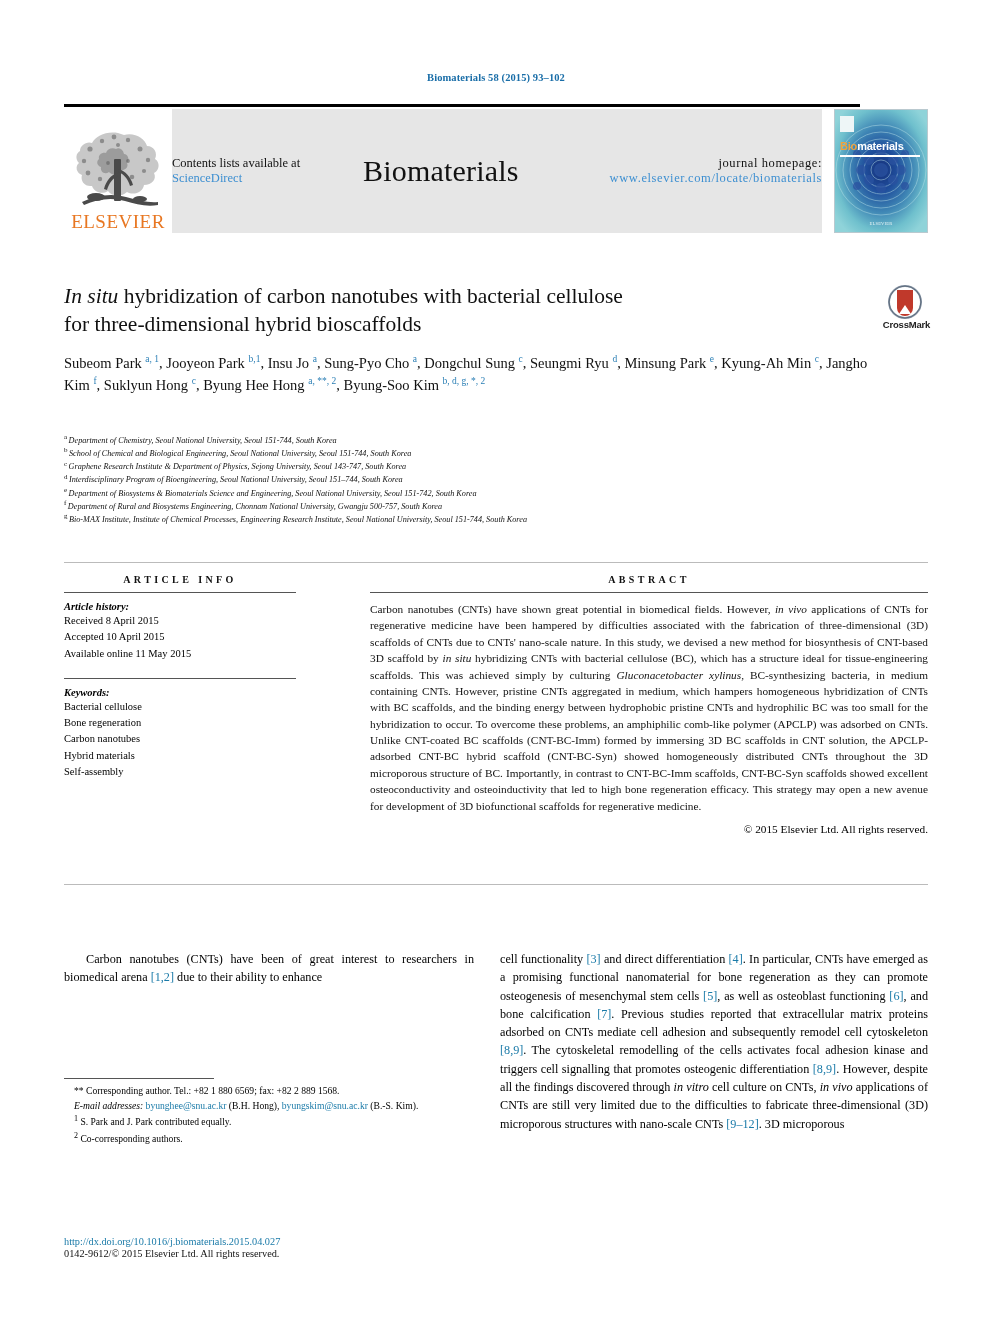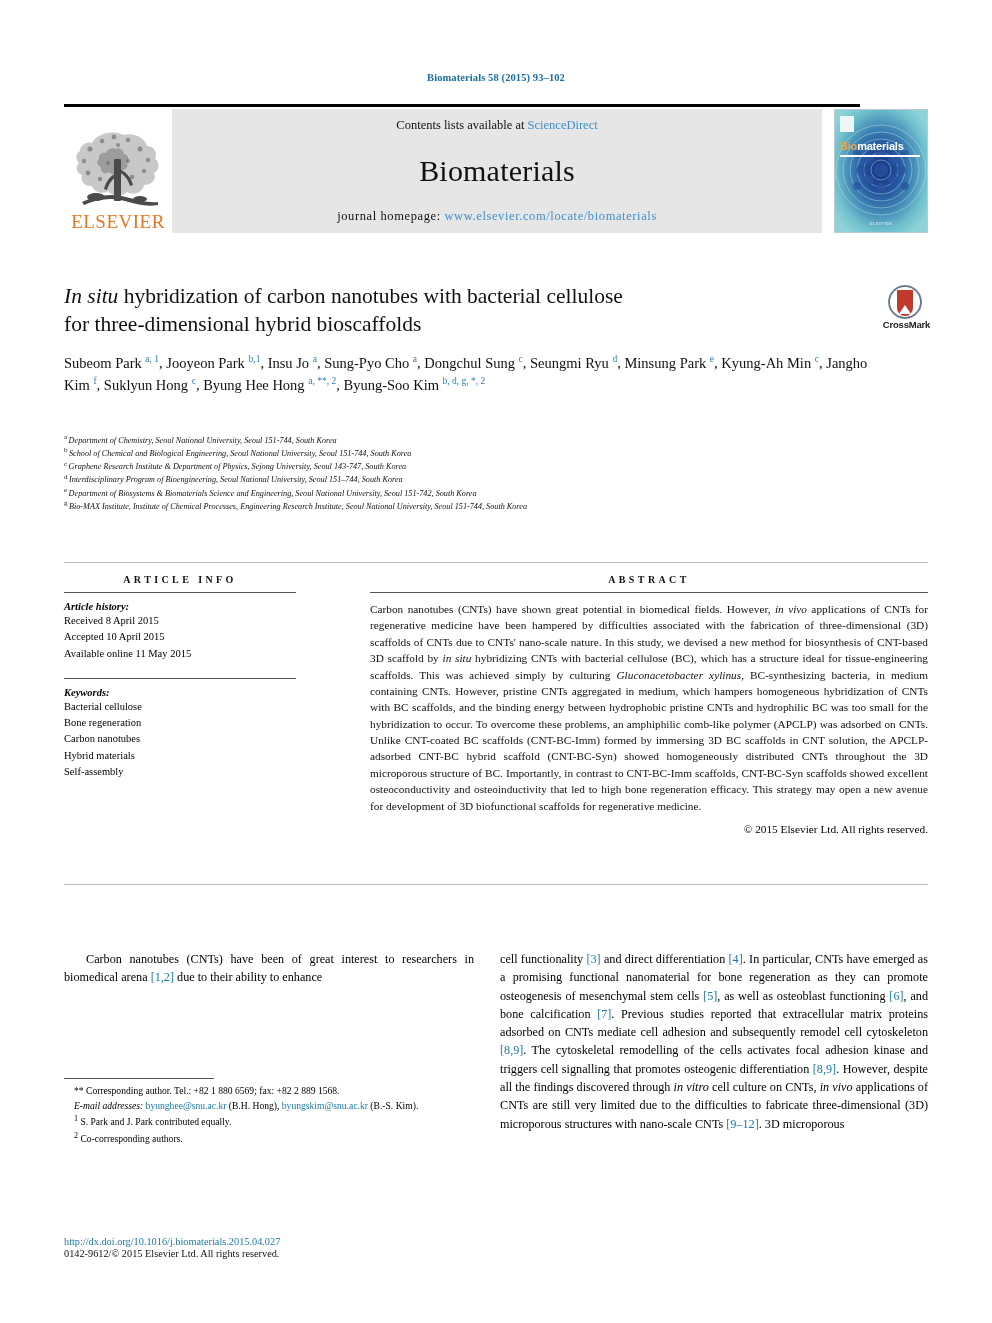--- a/index.html
+++ b/index.html
@@ -67,21 +67,21 @@
     font-size: 19px;
     letter-spacing: 0.5px;
     color: #E87722;
     line-height: 1;
     margin-top: 1px;
   }
   .masthead-center {
     flex: 1 1 auto;
     background: #e6e6e6;
     display: flex;
-    flex-direction: column;
+    flex-direction: row;
     align-items: center;
     justify-content: space-between;
     padding: 9px 0 9px 0;
   }
   .contents-line {
     font-size: 12.5px;
     color: #111;
   }
   .contents-line .sd {
     color: #3d8fd1;
@@ -89,20 +89,21 @@
   .journal-name {
     font-size: 30px;
     font-family: "Liberation Serif", serif;
     color: #111;
     letter-spacing: .2px;
   }
   .homepage-line {
     font-size: 12.5px;
     letter-spacing: .6px;
     color: #111;
+    text-align: right;
   }
   .homepage-line .url { color: #3d8fd1; }
   .cover-thumb {
     width: 92px;
     flex: 0 0 92px;
     margin-left: 12px;
     position: relative;
     overflow: hidden;
     border: 1px solid #b9c9cf;
     background: #59b3c4;
@@ -450,20 +451,21 @@
   </div>
 
   <div class="authors" id="authors"><span>Subeom Park </span><sup>a, 1</sup><span>, </span><span>Jooyeon Park </span><sup>b,1</sup><span>, </span><span>Insu Jo </span><sup>a</sup><span>, </span><span>Sung-Pyo Cho </span><sup>a</sup><span>, </span><span>Dongchul Sung </span><sup>c</sup><span>, </span><span>Seungmi Ryu </span><sup>d</sup><span>, </span><span>Minsung Park </span><sup>e</sup><span>, </span><span>Kyung-Ah Min </span><sup>c</sup><span>, </span><span>Jangho Kim </span><sup>f</sup><span>, </span><span>Suklyun Hong </span><sup>c</sup><span>, </span><span>Byung Hee Hong </span><sup>a, **, 2</sup><span>, </span><span>Byung-Soo Kim </span><sup>b, d, g, *, 2</sup></div>
 
   <div class="affiliations" id="affils">
       <div><sup>a</sup><span>Department of Chemistry, Seoul National University, Seoul 151-744, South Korea</span></div>
       <div><sup>b</sup><span>School of Chemical and Biological Engineering, Seoul National University, Seoul 151-744, South Korea</span></div>
       <div><sup>c</sup><span>Graphene Research Institute &amp; Department of Physics, Sejong University, Seoul 143-747, South Korea</span></div>
       <div><sup>d</sup><span>Interdisciplinary Program of Bioengineering, Seoul National University, Seoul 151–744, South Korea</span></div>
       <div><sup>e</sup><span>Department of Biosystems &amp; Biomaterials Science and Engineering, Seoul National University, Seoul 151-742, South Korea</span></div>
+      <div><sup>f</sup><span>Department of Rural and Biosystems Engineering, Chonnam National University, Gwangju 500-757, South Korea</span></div>
       <div><sup>g</sup><span>Bio-MAX Institute, Institute of Chemical Processes, Engineering Research Institute, Seoul National University, Seoul 151-744, South Korea</span></div>
     </div>
 
   <div class="section-rule-top"></div>
   <div class="section-rule-bottom"></div>
 
   <div class="info-col">
     <div class="col-head">ARTICLE INFO</div>
     <div class="col-rule"></div>
     <div class="info-sub">Article history:</div>

